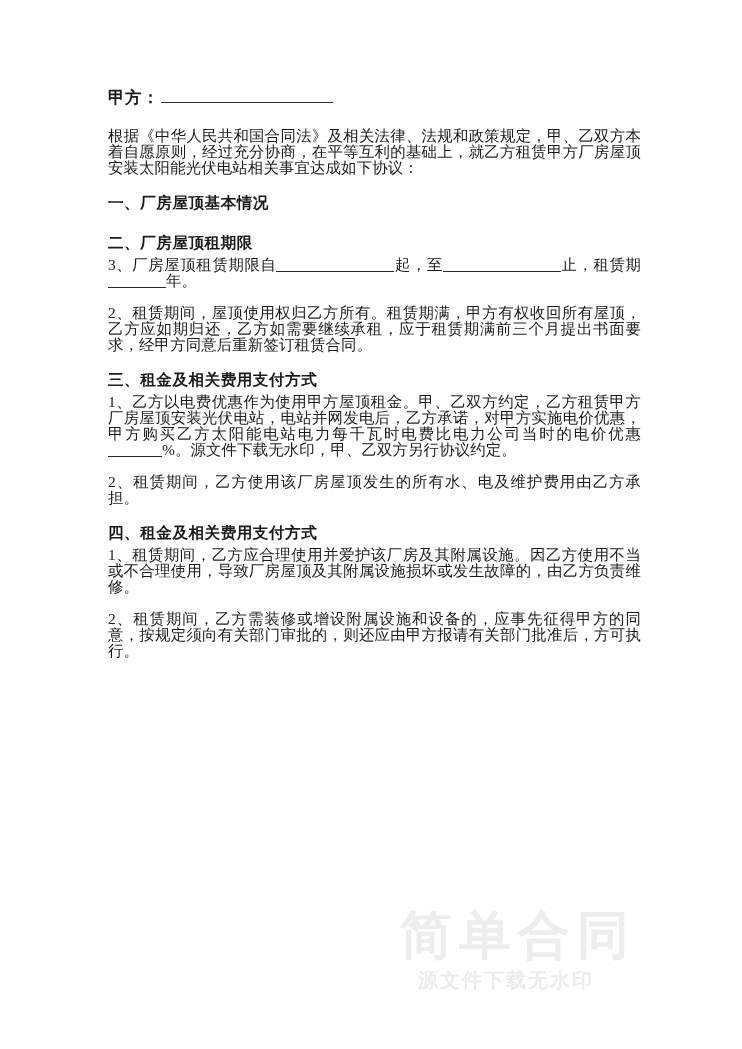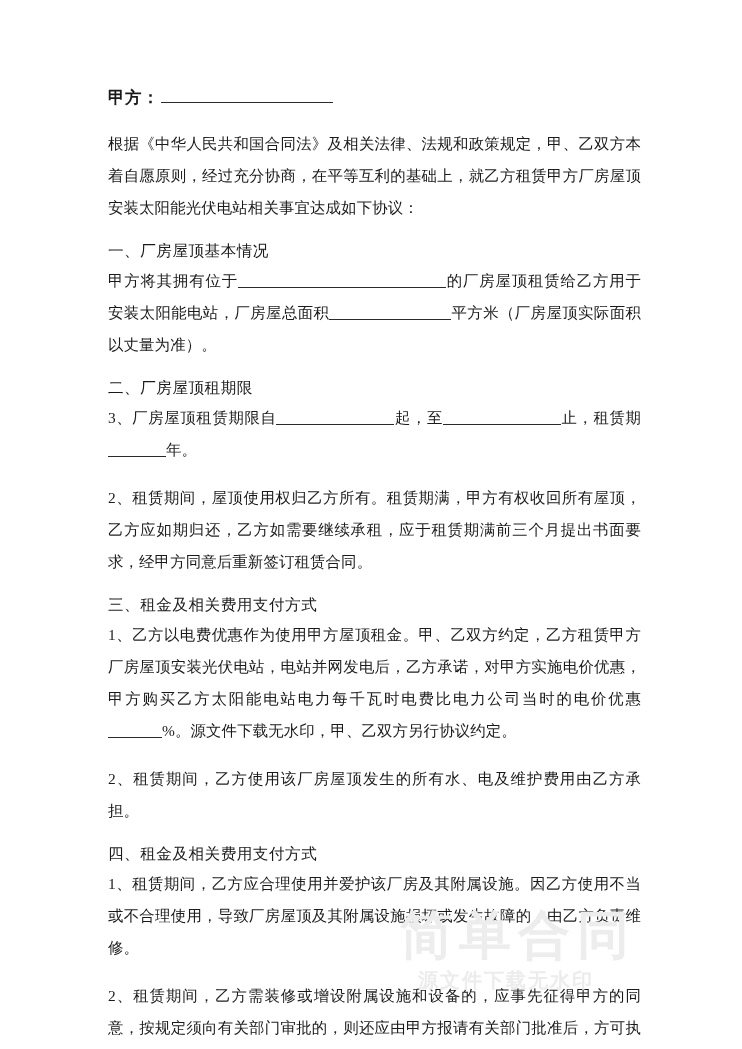--- a/index.html
+++ b/index.html
@@ -50,36 +50,36 @@
     display: inline-block;
     width: 172px;
     border-bottom: 1.6px solid #2a2a2a;
     height: 14px;
     margin-left: 2px;
   }
 
   
   .para {
     font-size: 15.4px;
-    line-height: 32px;
+    line-height: 16px;
     text-align: justify;
     text-justify: inter-ideograph;
     letter-spacing: 0.15px;
     margin: 0;
   }
   .preamble {
     margin-top: 18px;
   }
 
   .section {
     margin-top: 14px;
   }
   .section-heading {
     font-size: 15.6px;
-    font-weight: normal;
+    font-weight: bold;
     line-height: 26px;
     letter-spacing: 0.5px;
     margin-bottom: 1px;
   }
   .section-body .para + .para {
     margin-top: 16px;
   }
 
   
   .blank {
@@ -138,23 +138,20 @@
           <span class="party-label">甲方：</span>
           <span class="party-blank"></span>
         </div>
       </div>
 
     <p class="para preamble">根据《中华人民共和国合同法》及相关法律、法规和政策规定，甲、乙双方本着自愿原则，经过充分协商，在平等互利的基础上，就乙方租赁甲方厂房屋顶安装太阳能光伏电站相关事宜达成如下协议：</p>
 
     <div id="sections-container">
         <div class="section">
           <div class="section-heading">一、厂房屋顶基本情况</div>
-          <div class="section-body">
-            <p class="para"><span>甲方将其拥有位于</span><span class="blank blank-xl"></span><span>的厂房屋顶租赁给乙方用于安装太阳能电站，厂房屋总面积</span><span class="blank blank-lg"></span><span>平方米（厂房屋顶实际面积以丈量为准）。</span></p>
-          </div>
         </div>
         <div class="section">
           <div class="section-heading">二、厂房屋顶租期限</div>
           <div class="section-body">
             <p class="para"><span>3、厂房屋顶租赁期限自</span><span class="blank blank-md"></span><span>起，至</span><span class="blank blank-md"></span><span>止，租赁期</span><span class="blank blank-sm"></span><span>年。</span></p>
             <p class="para"><span>2、租赁期间，屋顶使用权归乙方所有。租赁期满，甲方有权收回所有屋顶，乙方应如期归还，乙方如需要继续承租，应于租赁期满前三个月提出书面要求，经甲方同意后重新签订租赁合同。</span></p>
           </div>
         </div>
         <div class="section">
           <div class="section-heading">三、租金及相关费用支付方式</div>

